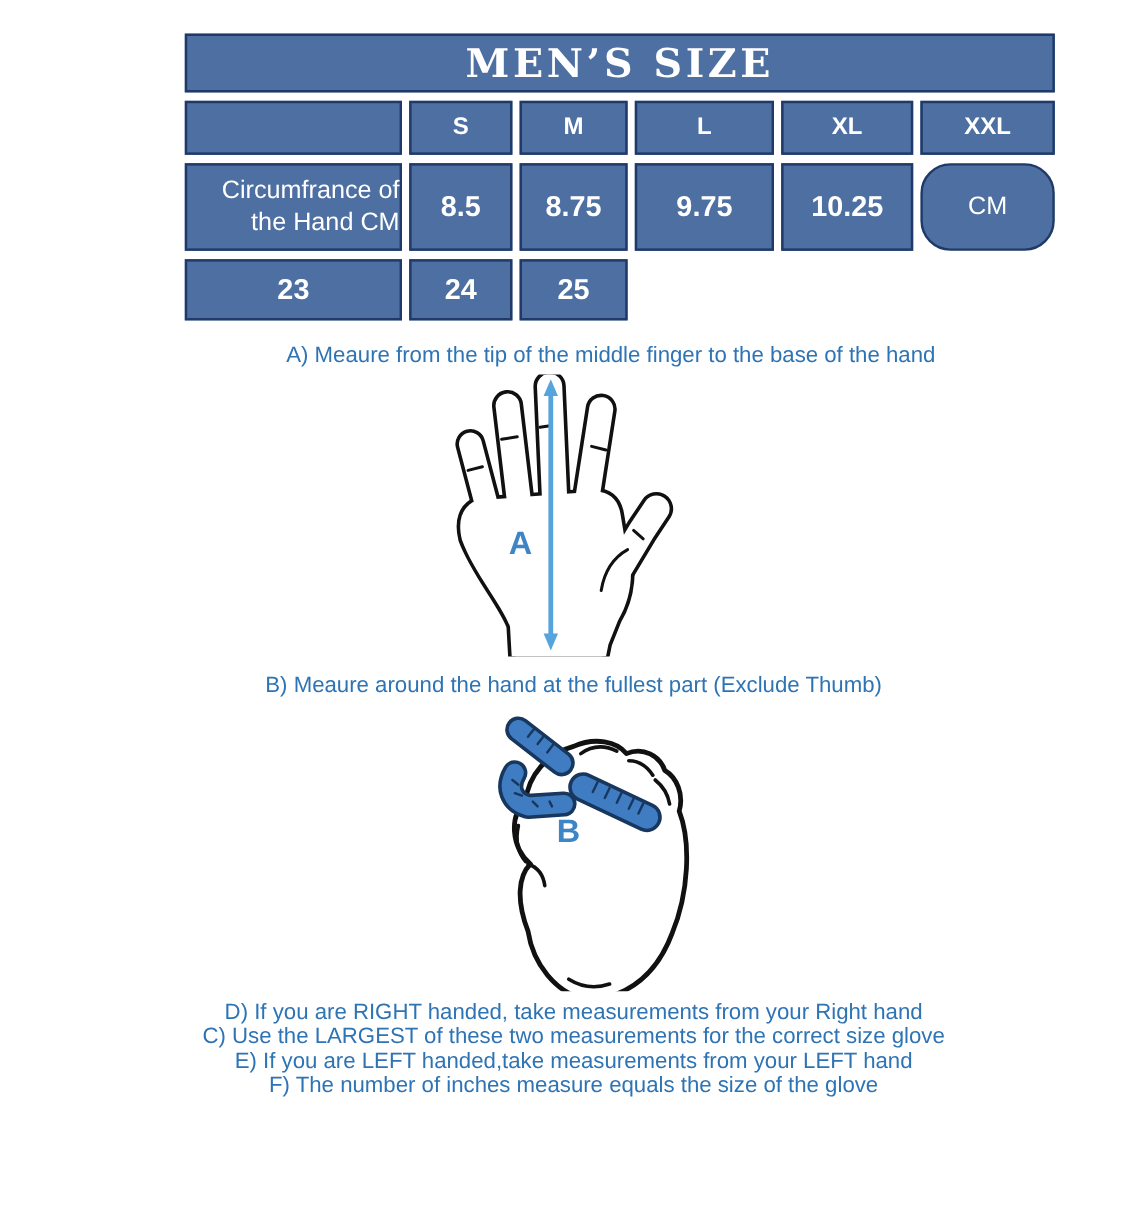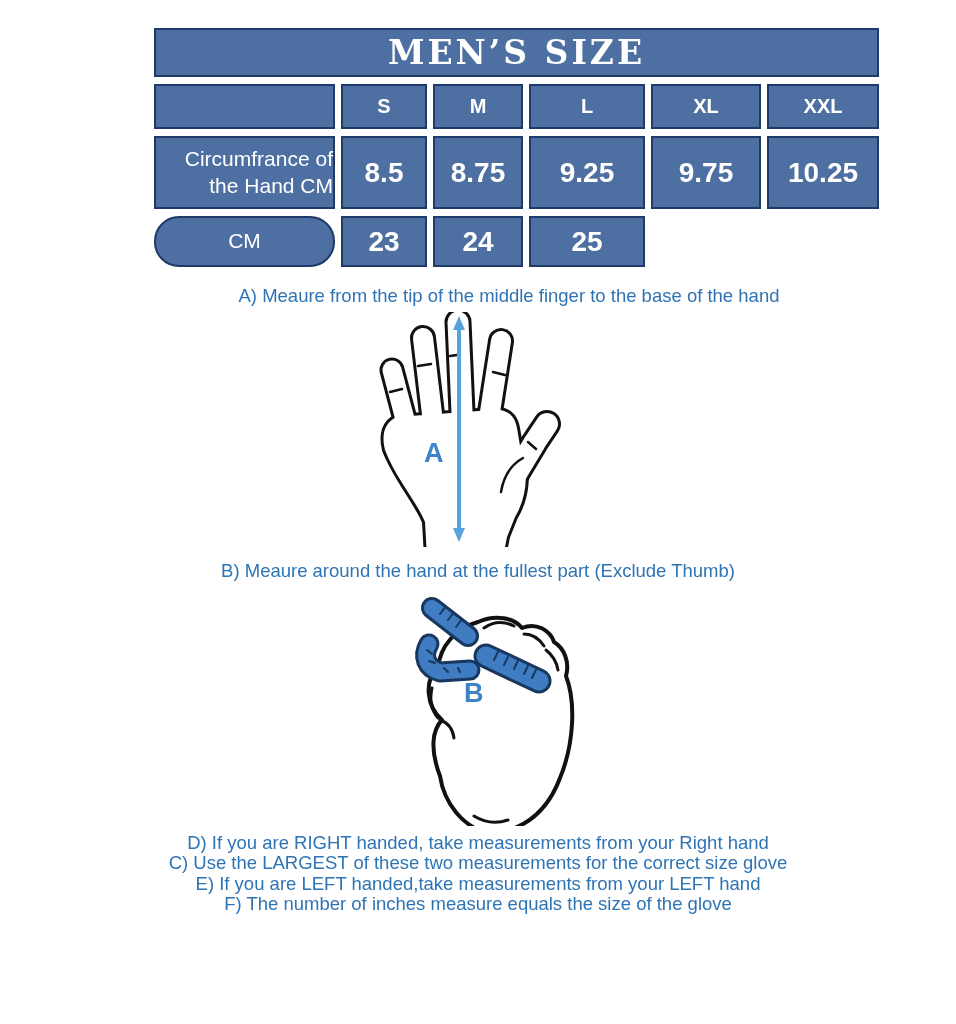--- a/index.html
+++ b/index.html
@@ -45,21 +45,21 @@
   }
   .head-cell { font-weight: bold; font-size: 20px; }
   .label-cell {
     justify-content: flex-start;
     text-align: right;
     font-size: 21px;
     line-height: 1.25;
     padding-left: 9px;
   }
   .label-cell.centered { justify-content: center; text-align: center; padding-left: 0; border-radius: 25px; }
-  .num-cell { font-weight: bold; font-size: 28px; }
+  .num-cell { font-weight: bold; font-size: 24px; }
 
   
   .caption {
     position: absolute;
     left: 0;
     width: 956px;
     text-align: center;
     color: #2e74b5;
     font-size: 18.5px;
   }
@@ -98,21 +98,20 @@
     <div class="cell head-cell"></div>
     <div class="cell head-cell">S</div>
     <div class="cell head-cell">M</div>
     <div class="cell head-cell">L</div>
     <div class="cell head-cell">XL</div>
     <div class="cell head-cell">XXL</div>
 
     <div class="cell label-cell">Circumfrance of the Hand CM</div>
     <div class="cell num-cell">8.5</div>
     <div class="cell num-cell">8.75</div>
-    <div class="cell num-cell">9.25</div>
     <div class="cell num-cell">9.75</div>
     <div class="cell num-cell">10.25</div>
 
     <div class="cell label-cell centered">CM</div>
     <div class="cell num-cell">23</div>
     <div class="cell num-cell">24</div>
     <div class="cell num-cell">25</div>
   </div>
 
   <div class="caption caption-a">A) Meaure from the tip of the middle finger to the base of the hand</div>

